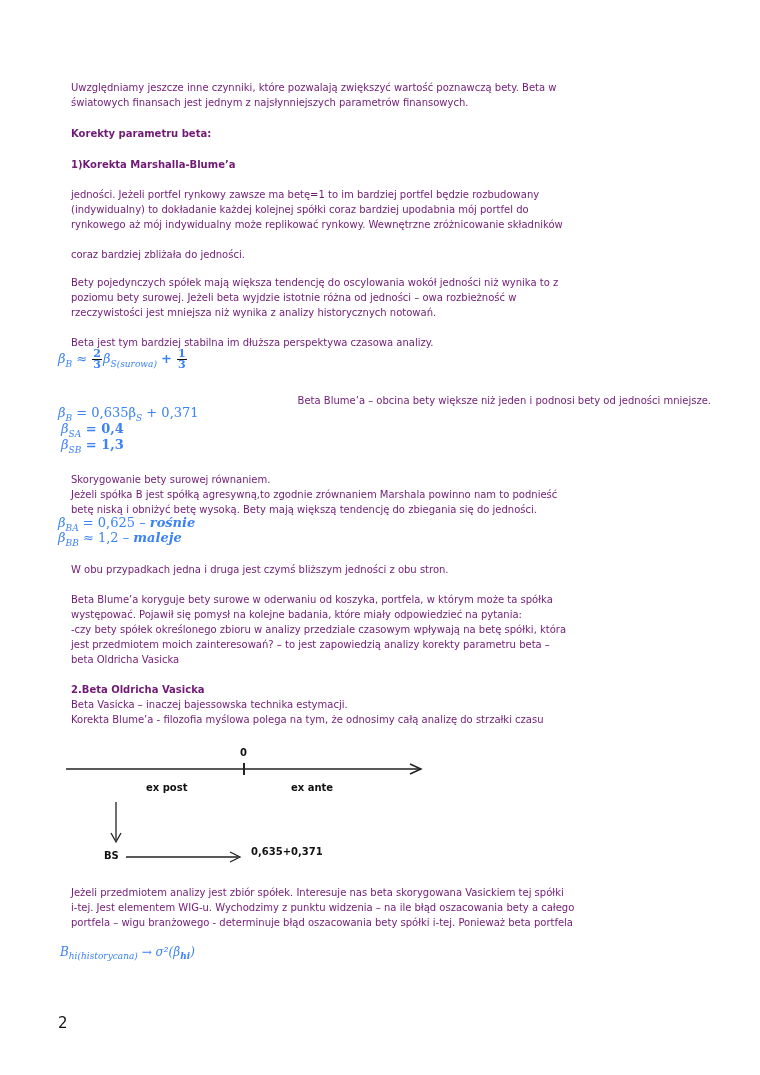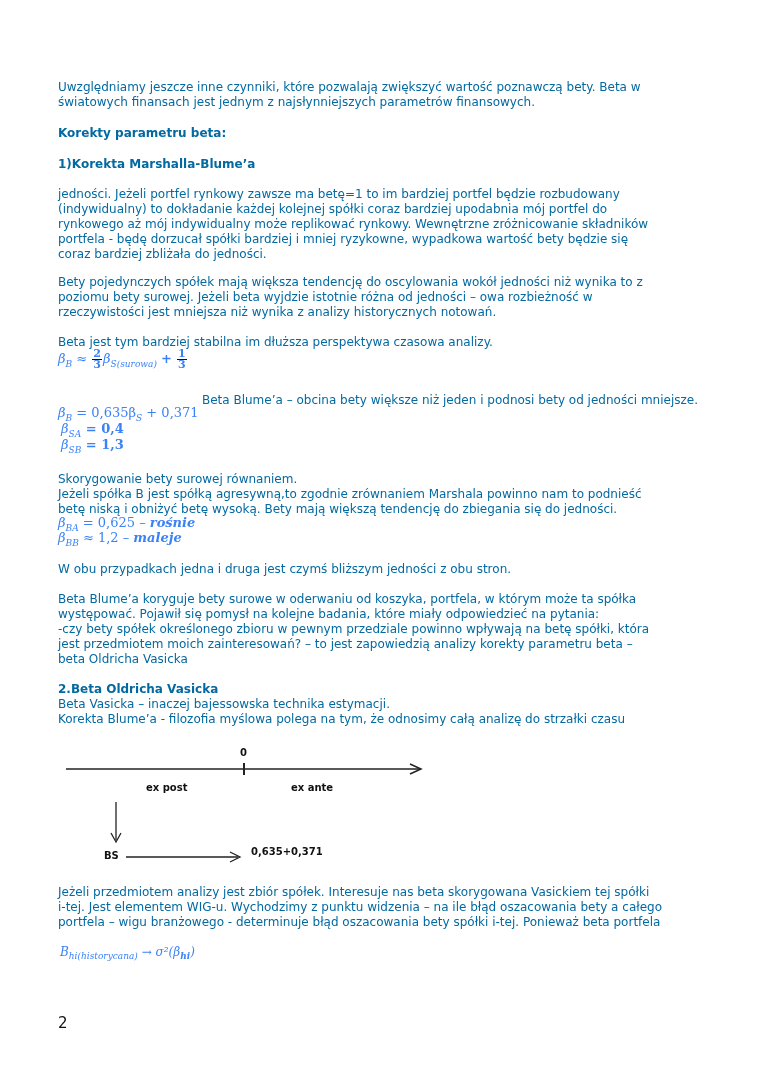--- a/index.html
+++ b/index.html
@@ -1,19 +1,19 @@
 <!DOCTYPE html>
 <html><head>
   <meta charset="utf-8">
   <style>
     html, body { margin: 0; padding: 0; background: #ffffff; }
     body { width: 760px; height: 1075px; position: relative; overflow: hidden;
       font-family: "DejaVu Sans", sans-serif; color: #111; }
     .page { position: absolute; left: 0; top: 0; width: 760px; height: 1075px; background: #fff; }
-    .txt { position: absolute; left: 58px; width: 640px; font-size: 12px; line-height: 15.2px; color: #0369a1; white-space: nowrap; }
+    .txt { position: absolute; left: 71px; width: 640px; font-size: 10px; line-height: 15.2px; color: #701a75; white-space: nowrap; }
     .bold { font-weight: bold; }
     .math { position: absolute; left: 58px; font-family: "DejaVu Serif", serif; font-style: italic; color: #3b82f6; white-space: nowrap; }
     .math sub { font-size: 9px; }
     .math .up { font-style: normal; font-weight: bold; }
     .frac { display: inline-block; vertical-align: middle; text-align: center; font-style: normal; font-weight: bold; font-size: 11px; line-height: 10px; margin: 0 1px; }
     .frac span { display: block; }
     .frac .num { border-bottom: 1px solid #111; padding: 0 1px; }
     .diagram { position: absolute; left: 58px; top: 740px; width: 380px; height: 130px; }
     .dlabel { position: absolute; font-family: "DejaVu Sans", sans-serif; font-weight: bold; font-size: 10px; color: #111; white-space: nowrap; }
     .pagenum { position: absolute; left: 58px; top: 1014px; font-size: 15px; color: #111; }
@@ -25,21 +25,20 @@
 
   <div class="txt" style="top:80px;">Uwzględniamy jeszcze inne czynniki, które pozwalają zwiększyć wartość poznawczą bety. Beta  w</div>
   <div class="txt" style="top:95px;">światowych finansach jest jednym z najsłynniejszych parametrów finansowych.</div>
 
   <div class="txt bold" style="top:126px;">Korekty parametru beta:</div>
 
   <div class="txt bold" style="top:157px;">1)Korekta Marshalla-Blume’a</div>
   <div class="txt" style="top:187px;">jedności. Jeżeli portfel rynkowy zawsze ma betę=1 to im bardziej portfel będzie rozbudowany</div>
   <div class="txt" style="top:202px;">(indywidualny) to dokładanie każdej kolejnej spółki coraz bardziej upodabnia mój portfel do</div>
   <div class="txt" style="top:217px;">rynkowego aż mój indywidualny może replikować rynkowy. Wewnętrzne zróżnicowanie składników</div>
-  <div class="txt" style="top:232px;">portfela - będę dorzucał spółki bardziej i mniej ryzykowne, wypadkowa wartość bety będzie się</div>
   <div class="txt" style="top:247px;">coraz bardziej zbliżała do jedności.</div>
 
   <div class="txt" style="top:275px;">Bety pojedynczych spółek mają większa tendencję do oscylowania wokół jedności niż wynika to z</div>
   <div class="txt" style="top:290px;">poziomu bety surowej. Jeżeli beta wyjdzie istotnie różna od jedności – owa rozbieżność w</div>
   <div class="txt" style="top:305px;">rzeczywistości jest mniejsza niż wynika z analizy historycznych notowań.</div>
 
   <div class="txt" style="top:335px;">Beta jest tym bardziej stabilna im dłuższa perspektywa czasowa analizy.</div>
 
   <div class="math" style="top:349px; font-size:13px;">
     <span>β</span><sub>B</sub>
@@ -69,21 +68,21 @@
     <span>β</span><sub>BA</sub><span style="font-style:normal;"> = 0,625 – </span><span style="font-weight:bold;">rośnie</span>
   </div>
   <div class="math" style="top:530px; font-size:13px;">
     <span>β</span><sub>BB</sub><span style="font-style:normal;"> ≈ 1,2 – </span><span style="font-weight:bold;">maleje</span>
   </div>
 
   <div class="txt" style="top:562px;">W obu przypadkach jedna i druga jest czymś bliższym jedności z obu stron.</div>
 
   <div class="txt" style="top:592px;">Beta Blume’a koryguje bety surowe w oderwaniu od koszyka, portfela, w którym może ta spółka</div>
   <div class="txt" style="top:607px;">występować. Pojawił się pomysł na kolejne badania, które miały odpowiedzieć na pytania:</div>
-  <div class="txt" style="top:622px;">-czy bety spółek określonego zbioru w pewnym przedziale powinno wpływają na betę spółki, która</div>
+  <div class="txt" style="top:622px;">-czy bety spółek określonego zbioru w analizy przedziale czasowym wpływają na betę spółki, która</div>
   <div class="txt" style="top:637px;">jest przedmiotem moich zainteresowań? – to jest zapowiedzią analizy korekty parametru beta –</div>
   <div class="txt" style="top:652px;">beta Oldricha Vasicka</div>
 
   <div class="txt bold" style="top:682px;">2.Beta Oldricha Vasicka</div>
   <div class="txt" style="top:697px;">Beta Vasicka – inaczej bajessowska technika estymacji.</div>
   <div class="txt" style="top:712px;">Korekta Blume’a  - filozofia myślowa polega na tym, że odnosimy całą analizę do strzałki czasu</div>
 
   <div class="diagram">
     <svg width="380" height="130" viewBox="0 0 380 130">
       <line x1="8" y1="29" x2="362" y2="29" stroke="#222" stroke-width="1.5"></line>

